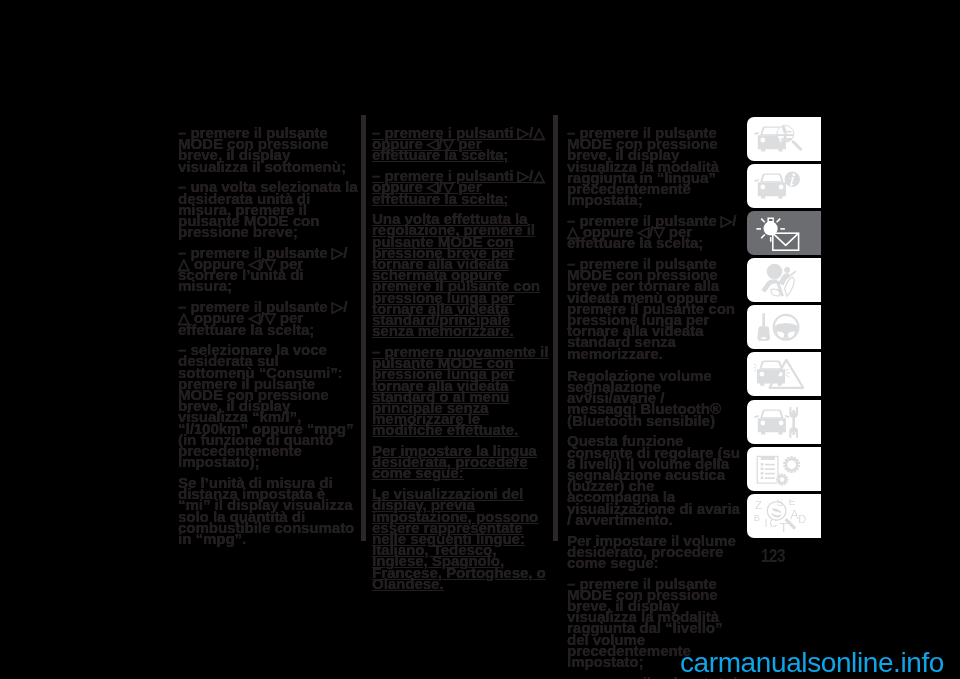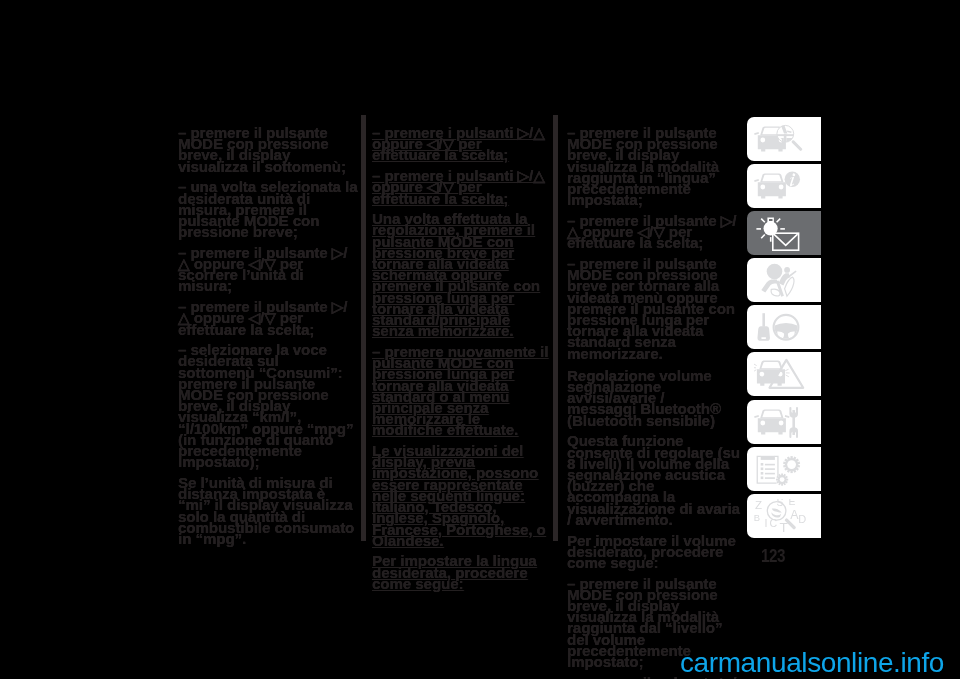--- a/index.html
+++ b/index.html
@@ -43,22 +43,22 @@
       <p class="ind">– premere il pulsante ▷/△ oppure ◁/▽ per effettuare la scelta;</p>
       <p class="ind">– selezionare la voce desiderata sul sottomenù “Consumi”: premere il pulsante MODE con pressione breve, il display visualizza “km/l”, “l/100km” oppure “mpg” (in funzione di quanto precedentemente impostato);</p>
       <p class="ind">Se l’unità di misura di distanza impostata è “mi” il display visualizza solo la quantità di combustibile consumato in “mpg”.</p>
     </div>
   <div class="rule" id="r1"></div>
   <div class="col" id="c2">
       <p class="ind">– premere i pulsanti ▷/△ oppure ◁/▽ per effettuare la scelta;</p>
       <p class="ind">– premere i pulsanti ▷/△ oppure ◁/▽ per effettuare la scelta;</p>
       <p class="ind">Una volta effettuata la regolazione, premere il pulsante MODE con pressione breve per tornare alla videata schermata oppure premere il pulsante con pressione lunga per tornare alla videata standard/principale senza memorizzare.</p>
       <p class="ind">– premere nuovamente il pulsante MODE con pressione lunga per tornare alla videata standard o al menu principale senza memorizzare le modifiche effettuate.</p>
+      <p class="">Per impostare la lingua desiderata, procedere come segue:</p>
       <p class="">Le visualizzazioni del display, previa impostazione, possono essere rappresentate nelle seguenti lingue: Italiano, Tedesco, Inglese, Spagnolo, Francese, Portoghese, o Olandese.</p>
-      <p class="">Per impostare la lingua desiderata, procedere come segue:</p>
     </div>
   <div class="rule" id="r2"></div>
   <div class="col" id="c3">
       <p class="ind">– premere il pulsante MODE con pressione breve, il display visualizza la modalità raggiunta in “lingua” precedentemente impostata;</p>
       <p class="ind">– premere il pulsante ▷/△ oppure ◁/▽ per effettuare la scelta;</p>
       <p class="ind">– premere il pulsante MODE con pressione breve per tornare alla videata menù oppure premere il pulsante con pressione lunga per tornare alla videata standard senza memorizzare.</p>
       <p class="head">Regolazione volume
 segnalazione avvisi/avarie /
 messaggi Bluetooth®
 (Bluetooth sensibile)</p>

